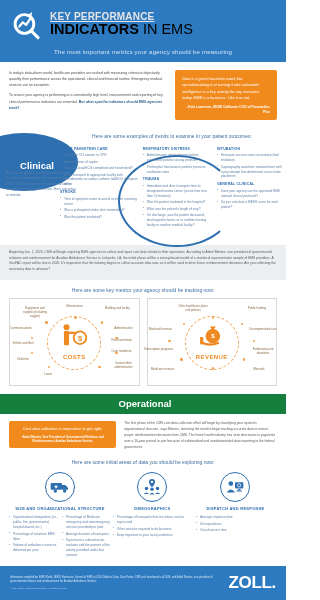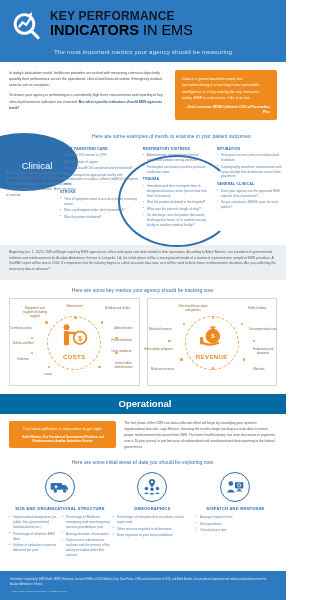--- a/index.html
+++ b/index.html
@@ -13,22 +13,22 @@
 
   
   .header {
     background: #2e7ac0;
     padding: 7px 10px 4px 10px;
     display: flex; align-items: center; gap: 6px;
   }
   .logo-mark { width: 34px; height: 34px; flex: 0 0 34px; }
   .title-wrap { flex: 1; }
   .title-line1 {
-    color: #0f172a; font-size: 12px; font-weight: bold;
-    letter-spacing: .2px; line-height: 1.02;
+    color: #e5e5e5; font-size: 10px; font-weight: bold;
+    letter-spacing: .2px; line-height: 1.02; text-decoration: underline;
   }
   .title-line2 { color:#000000; font-size: 14.5px; line-height: 1.02; }
   .title-line2 .bold { font-weight: bold; }
   .title-line2 .light { font-weight: normal; }
   .subtitle-bar {
     background: #2e7ac0; text-align: center;
     padding: 3px 6px 7px 6px;
   }
   .subtitle {
     color: #cfe3f4; font-size: 6.2px; letter-spacing: .15px;
@@ -60,21 +60,21 @@
     position: relative; padding: 2px 0 6px 0; min-height: 118px;
   }
   .clinical-badge {
     position: absolute; left: -30px; top: 6px;
     width: 108px; height: 58px;
     background: #2e6fb0; border-radius: 50%;
     display: flex; align-items: center; justify-content: center;
     padding-left: 26px;
   }
   .clinical-badge span {
-    color: #fff; font-size: 9.5px; font-weight: normal; margin-top: 8px;
+    color: #fff; font-size: 9.5px; font-weight: bold; margin-top: 8px;
   }
   .clinical-desc {
     position: absolute; left: 6px; top: 44px; width: 70px;
     font-size: 3.3px; line-height: 1.7; color: #5b7fa5;
   }
   .clinical-lead {
     text-align: center; color: #3f6fa0; font-size: 5px;
     padding: 4px 0 5px 58px;
   }
   .ring {
@@ -140,21 +140,21 @@
   .node {
     position: absolute; font-size: 2.9px; line-height: 1.4;
     color: #8a6a45; width: 30px; text-align: center;
   }
   .dot {
     position: absolute; width: 2.4px; height: 2.4px; border-radius: 50%;
     background: #f0a04b;
   }
 
   
-  .op-band { background: #0369a1; padding: 4px 0 5px 4px; }
+  .op-band { background: #15803d; padding: 4px 0 5px 4px; }
   .op-title {
     text-align: center; color: #fff; font-size: 9.5px; font-weight: bold;
   }
   .op-top { display: flex; gap: 8px; padding: 7px 9px 6px 9px; }
   .op-quote {
     flex: 0 0 40%; background: #f08a1c; color: #fff;
     padding: 5px 6px; border-radius: 2px; align-self: flex-start;
   }
   .op-quote-text {
     font-size: 4px; line-height: 1.6; font-style: italic; text-align: center;
@@ -463,15 +463,16 @@
         <li>Out-of-service time</li>
       </ul>
     </div>
   </div>
 
   <div class="footer">
     <div class="foot-text">
       <div class="foot-src">Information compiled by: EMS World, JEMS, Firehouse, Journal of EMS at ZOLL Medical Corp. Data Points, CMS cost benchmarks of 2019, and Asbel Montes, vice president of governmental relations and reimbursement for Acadian Ambulance Service.</div>
       <div class="foot-copy">© 2019 ZOLL Medical Corporation. All rights reserved.</div>
     </div>
+    <div class="zoll"><span>ZOLL</span><span class="dot-red">.</span></div>
   </div>
 
 </div>
 
 </body></html>

